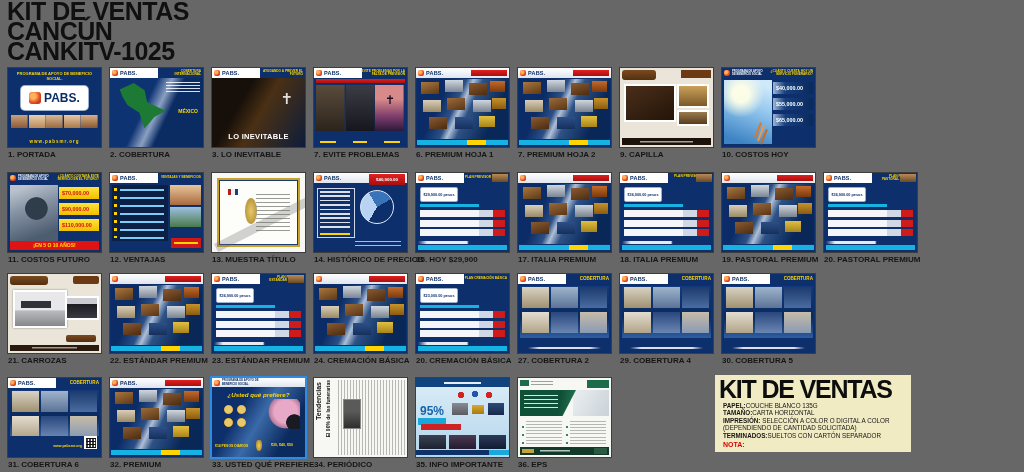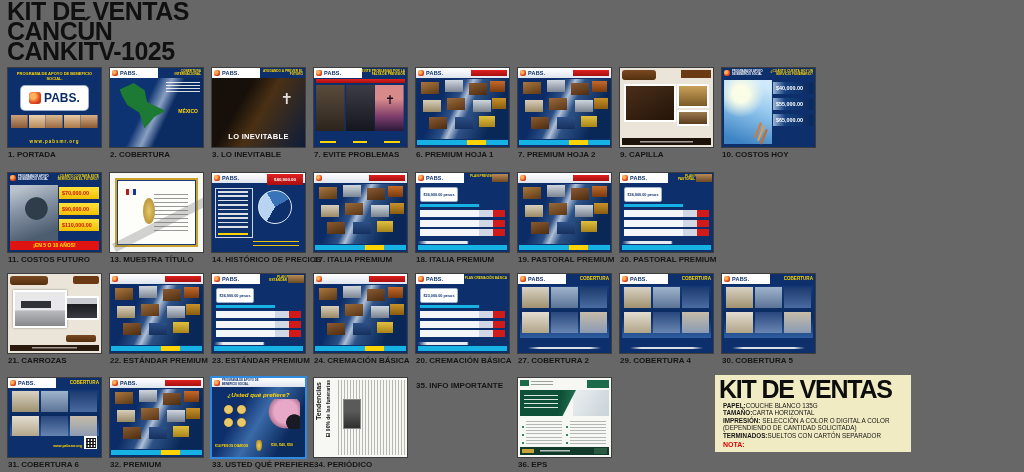--- a/index.html
+++ b/index.html
@@ -454,20 +454,33 @@
           <div class="pcol">
             <div class="pbar yb">$70,000.00</div>
             <div class="pbar yb">$90,000.00</div>
             <div class="pbar yb">$110,000.00</div>
           </div>
           <div class="fban">¡EN 5 O 10 AÑOS!</div>
         </div>
         <div class="cap">11. COSTOS FUTURO</div>
       </div>
 
+      <div class="cell">
+        <div class="th">
+          <div class="band">
+              <i class="dot"></i>
+              <b class="pabs">PABS.</b>
+              <span class="btR">VENTAJAS Y BENEFICIOS</span>
+            </div>
+          <div class="vpanel"></div>
+          <div class="vphotos"></div>
+          <div class="vtag"></div>
+        </div>
+        <div class="cap">12. VENTAJAS</div>
+      </div>
 
       <div class="cell">
         <div class="th white">
           <div class="cert">
             <div class="flagbit"></div>
             <div class="seal"></div>
             <div class="cert-lines"></div>
             <div class="water"></div>
           </div>
         </div>
@@ -481,20 +494,35 @@
               <b class="pabs">PABS.</b>
             </div>
           <div class="hred">$40,900.00</div>
           <div class="htable"></div>
           <div class="hpie"></div>
           <div class="hnote"></div>
         </div>
         <div class="cap">14. HISTÓRICO DE PRECIOS</div>
       </div>
 
+      <div class="cell">
+        <div class="th">
+          <div class="band">
+              <i class="dot"></i>
+              <b class="pabs">PABS.</b>
+              <span class="btR">PLAN PREVISOR PREMIUM</span>
+            </div>
+          <i class="bphoto"></i>
+          <div class="ptprice">$29,900.00 pesos</div>
+          <div class="ptq"></div>
+          <div class="ptrows"></div>
+          <div class="ptfoot"></div>
+        </div>
+        <div class="cap">15. HOY $29,900</div>
+      </div>
 
 
       <div class="cell">
         <div class="th">
           <div class="band full">
               <i class="dot"></i>
               <span class="redtag"></span>
             </div>
           <div class="prodbody"></div>
           <div class="pfoot"></div>
@@ -711,20 +739,29 @@
         <div class="th white">
           <div class="ncols"></div>
           <div class="nphoto"></div>
           <div class="nmast">Tendencias</div>
           <div class="nhead">El 90% de las funerarias</div>
         </div>
         <div class="cap">34. PERIÓDICO</div>
       </div>
 
       <div class="cell">
+        <div class="th lblue">
+          <div class="iband"></div>
+          <div class="itiles"></div>
+          <div class="i95">95%</div>
+          <div class="i95box"></div>
+          <div class="ired"></div>
+          <div class="iphotos"></div>
+          <div class="ifoot"></div>
+        </div>
         <div class="cap">35. INFO IMPORTANTE</div>
       </div>
 
       <div class="cell">
         <div class="th white">
           <div class="gtop"></div>
           <div class="gcorner"></div>
           <div class="gsnow"></div>
           <div class="gban"></div>
           <div class="gcols"></div>

